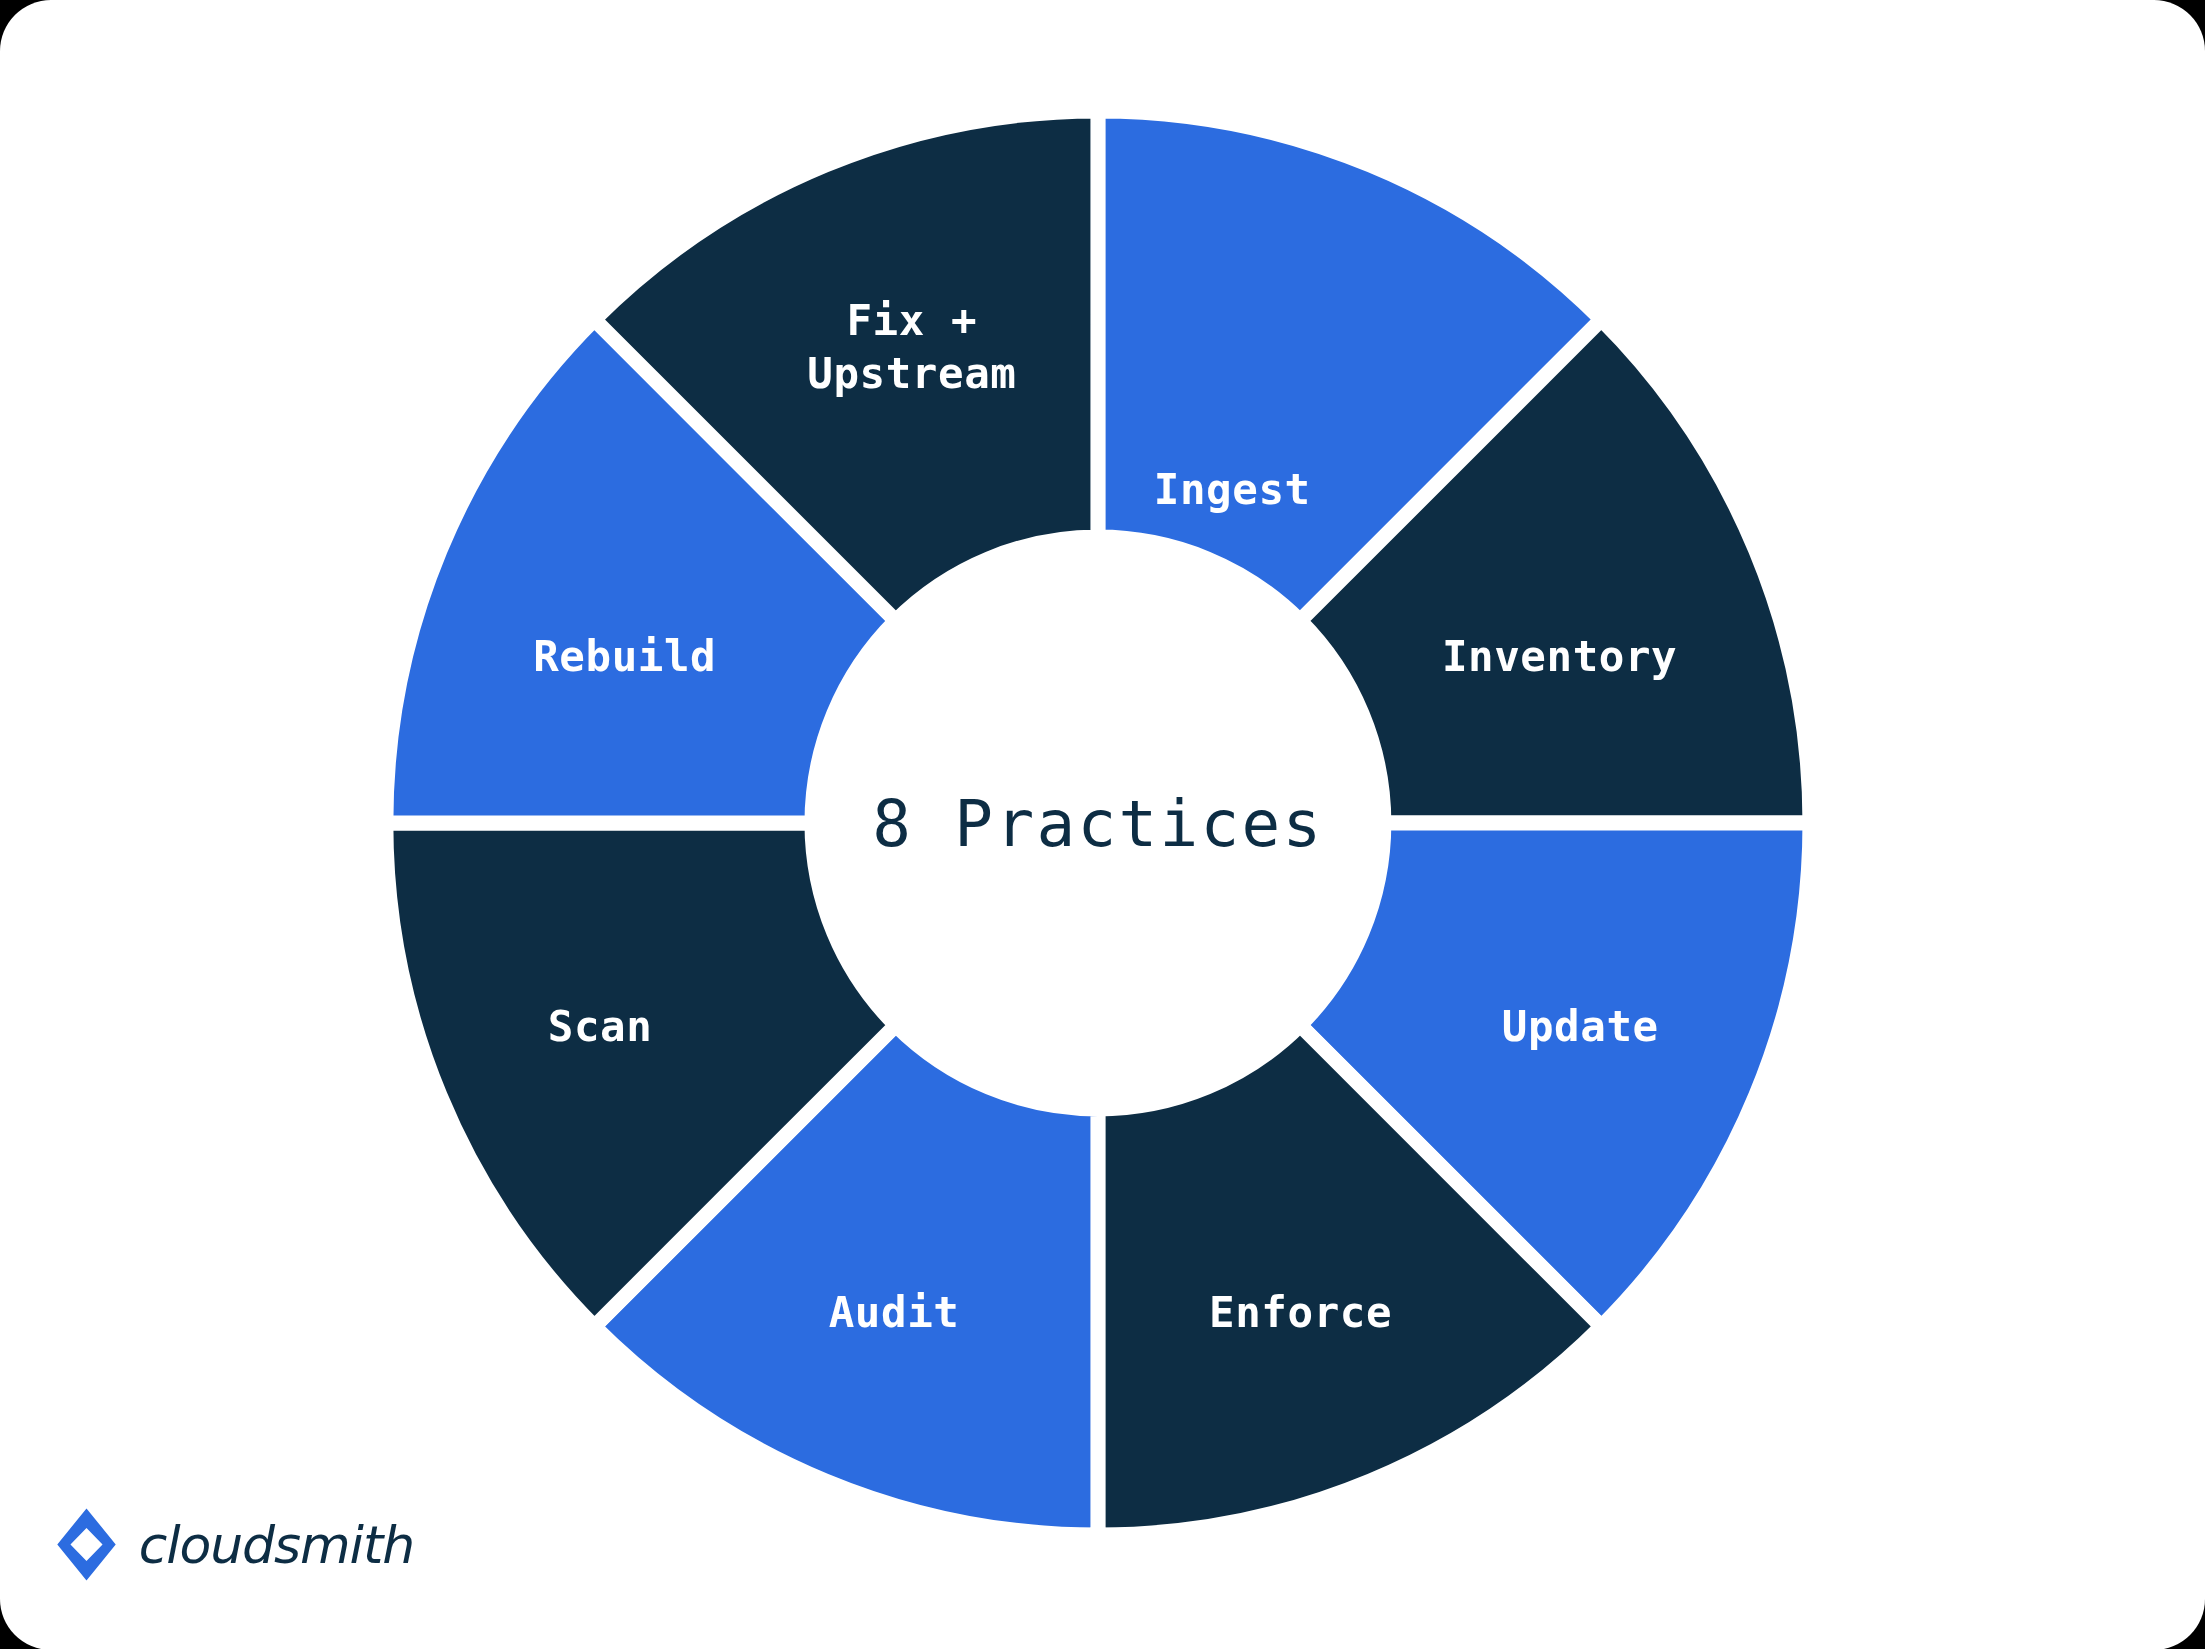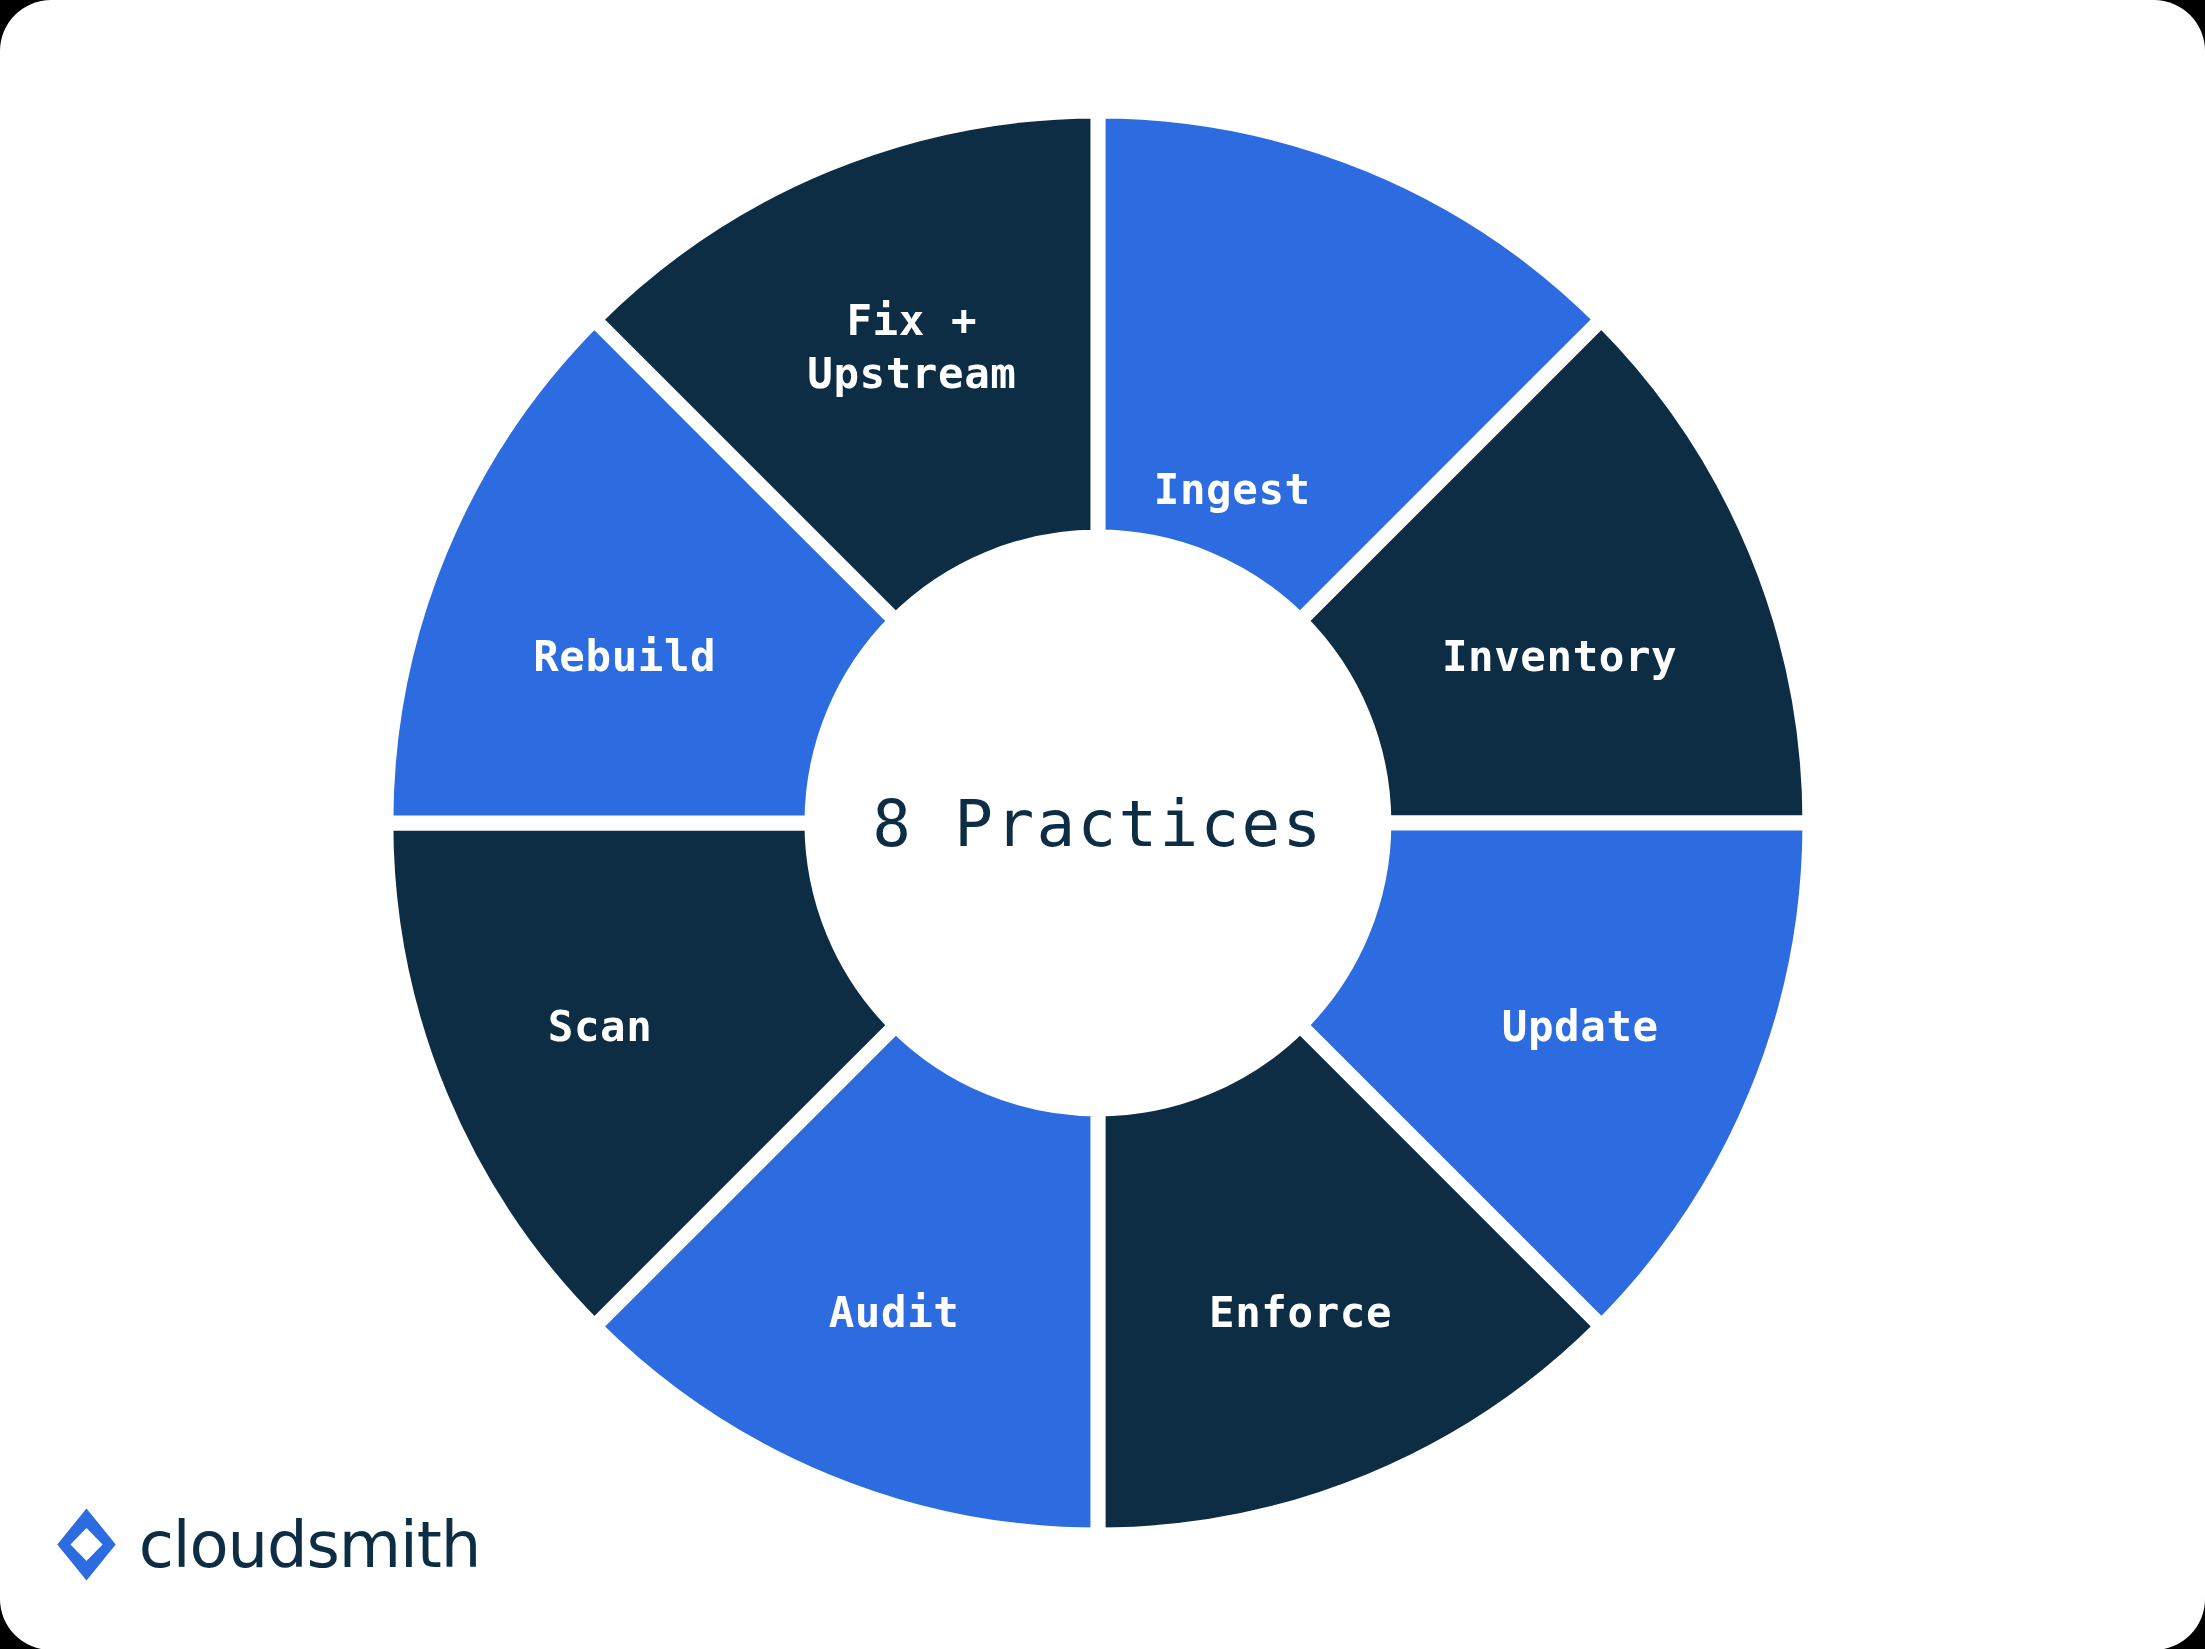--- a/index.html
+++ b/index.html
@@ -77,26 +77,27 @@
     gap: 20.7px;
     height: 75px;
   }
   #logo-mark {
     width: 63px;
     height: 75px;
     flex: 0 0 auto;
   }
   #logo-word {
     font-family: "DejaVu Sans", "Liberation Sans", sans-serif;
-    font-size: 64px;
+    font-size: 52px;
     font-weight: 500;
     color: #0D2D44;
     letter-spacing: -1.1px;
     line-height: 1;
     white-space: nowrap;
+    font-style: italic;
   }
 </style>
 </head>
 <body style="background: rgb(0, 0, 0);">
 
 <div id="page" style="background: rgb(255, 255, 255); border-radius: 51px;">
 
   <div id="donut-wrap">
     <svg id="donut-svg" viewBox="0 0 3840 2873" xmlns="http://www.w3.org/2000/svg">
       <g id="segments">

